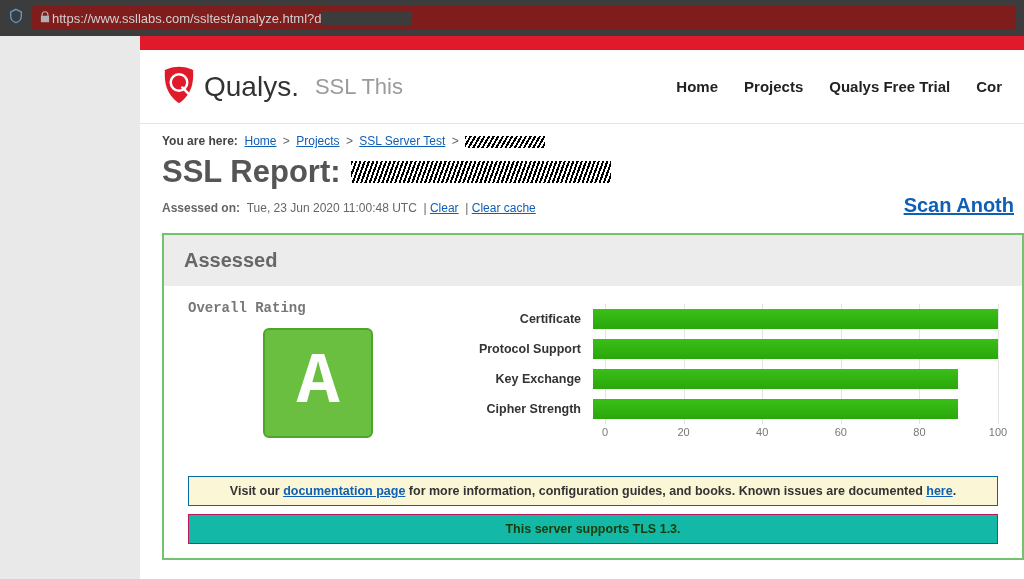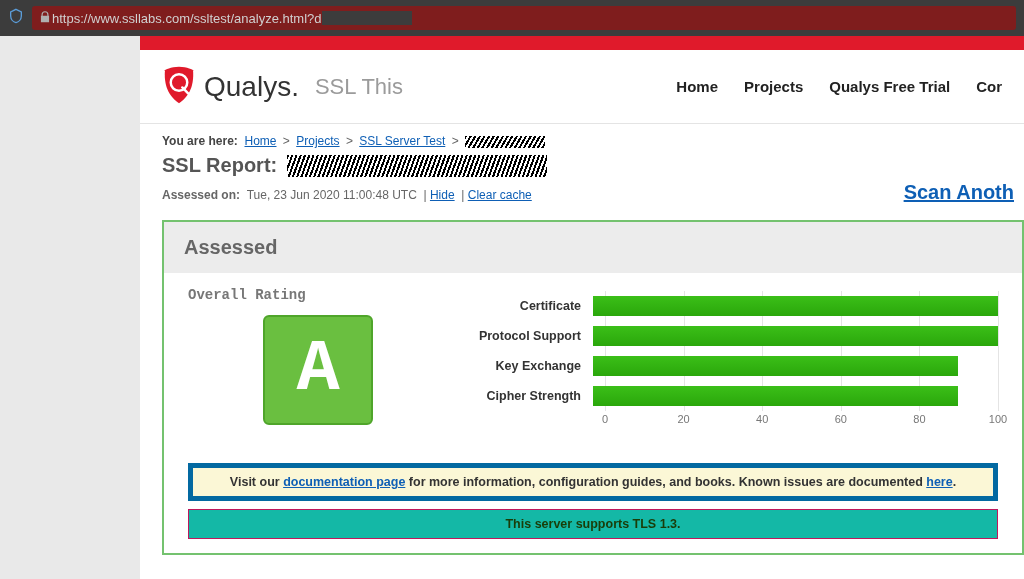--- a/index.html
+++ b/index.html
@@ -19,21 +19,21 @@
   .brand-text { font-size: 28px; color: #333; font-weight: 400; }
   .brand-sub { font-size: 22px; color: #9b9b9b; font-weight: 300; margin-left: 8px; }
   .nav { display: flex; gap: 26px; font-size: 15px; font-weight: 700; color: #222; }
   .nav span { cursor: pointer; }
   .crumbs { padding: 10px 22px 6px 22px; font-size: 12px; color: #444; }
   .crumbs b { font-weight: 700; }
   .crumbs a { color: #0e5fb5; text-decoration: underline; cursor: pointer; }
   .crumbs .sep { color: #666; margin: 0 3px; }
   .crumbs .redact { display: inline-block; width: 80px; height: 12px; background: repeating-linear-gradient(120deg,#000 0 2px,#fff 2px 4px); vertical-align: middle; }
   .title-row { padding: 0 22px 4px 22px; display: flex; align-items: center; gap: 10px; }
-  .title-row h1 { font-size: 20px; color: #555; font-weight: 700; }
+  .title-row h1 { font-size: 31px; color: #555; font-weight: 700; }
   .title-row .redact { display: inline-block; width: 260px; height: 22px; background: repeating-linear-gradient(110deg,#000 0 2px,#fff 2px 4px); }
   .meta-row { padding: 0 22px 10px 22px; display: flex; justify-content: space-between; align-items: baseline; font-size: 12px; color: #666; }
   .meta-row a { color: #0e5fb5; text-decoration: underline; cursor: pointer; }
   .meta-row .scan { font-size: 20px; font-weight: 700; color: #0e5fb5; text-decoration: underline; cursor: pointer; white-space: nowrap; margin-right: -12px; }
   
   .summary-wrap { margin: 6px 0 0 22px; border: 2px solid #74c26f; background: #fff; padding: 0; }
   .summary-head { background: #ececec; padding: 14px 20px; }
   .summary-head h2 { font-size: 20px; color: #666; font-weight: 700; }
   .summary-body { padding: 14px 24px 20px 24px; display: flex; gap: 30px; align-items: flex-start; }
   .rating-col { width: 260px; text-align: left; font-family: Liberation Mono, monospace; }
@@ -44,21 +44,21 @@
   .chart-row { display: flex; align-items: center; height: 30px; }
   .chart-row .lbl { width: 115px; text-align: right; font-size: 12.5px; color: #333; font-weight: 700; padding-right: 12px; }
   .chart-track { position: relative; flex: 1; height: 20px; }
   .chart-track .bar { position: absolute; left: 0; top: 0; height: 100%; background: linear-gradient(180deg,#3bbf18,#2aa70b); }
   .axis { display: flex; margin-left: 115px; padding-left: 12px; position: relative; height: 20px; }
   .axis .tick { position: absolute; top: 2px; font-size: 11px; color: #777; transform: translateX(-50%); }
   .chart-area { position: relative; padding-top: 4px; }
   .gridlines { position: absolute; left: 127px; right: 0; top: 4px; height: 120px; pointer-events: none; }
   .gridlines div { position: absolute; top: 0; bottom: 0; width: 1px; background: #e4e4e4; }
   
-  .strip { margin: 12px 24px 0 24px; border: 5px solid #0369a1; background: #fbf7d6; padding: 7px; text-align: center; font-size: 12.5px; color: #333; font-weight: 700; }
+  .strip { margin: 12px 24px 0 24px; border: 1px solid #0369a1; background: #fbf7d6; padding: 7px; text-align: center; font-size: 12.5px; color: #333; font-weight: 700; }
   .strip a { color: #0e5fb5; text-decoration: underline; font-weight: 700; }
   .strip.green { background: #14b8a6; border: 1px solid #be185d; color: #1a3c08; margin-top: 8px; }
 </style>
 </head>
 <body>
 
 <div class="browser-bar">
   <span>
     <svg class="shield" viewBox="0 0 24 24" fill="none" stroke="currentColor" stroke-width="2">
         <path d="M12 2 L20 6 V12 C20 17 16 21 12 22 C8 21 4 17 4 12 V6 Z"></path>
@@ -111,21 +111,21 @@
 
   <div class="title-row">
     <h1>SSL Report:</h1>
     <span class="redact"></span>
   </div>
 
   <div class="meta-row">
     <div>
       <b>Assessed on:</b>
       &nbsp;<span>Tue, 23 Jun 2020 11:00:48 UTC</span>
-      &nbsp;|&nbsp;<a>Hide</a>
+      &nbsp;|&nbsp;<a>Clear</a>
       &nbsp;|&nbsp;<a>Clear cache</a>
     </div>
     <a class="scan">Scan Anoth</a>
   </div>
 
   <div class="summary-wrap">
     <div class="summary-head">
       <h2>Assessed</h2>
     </div>
     <div class="summary-body">

